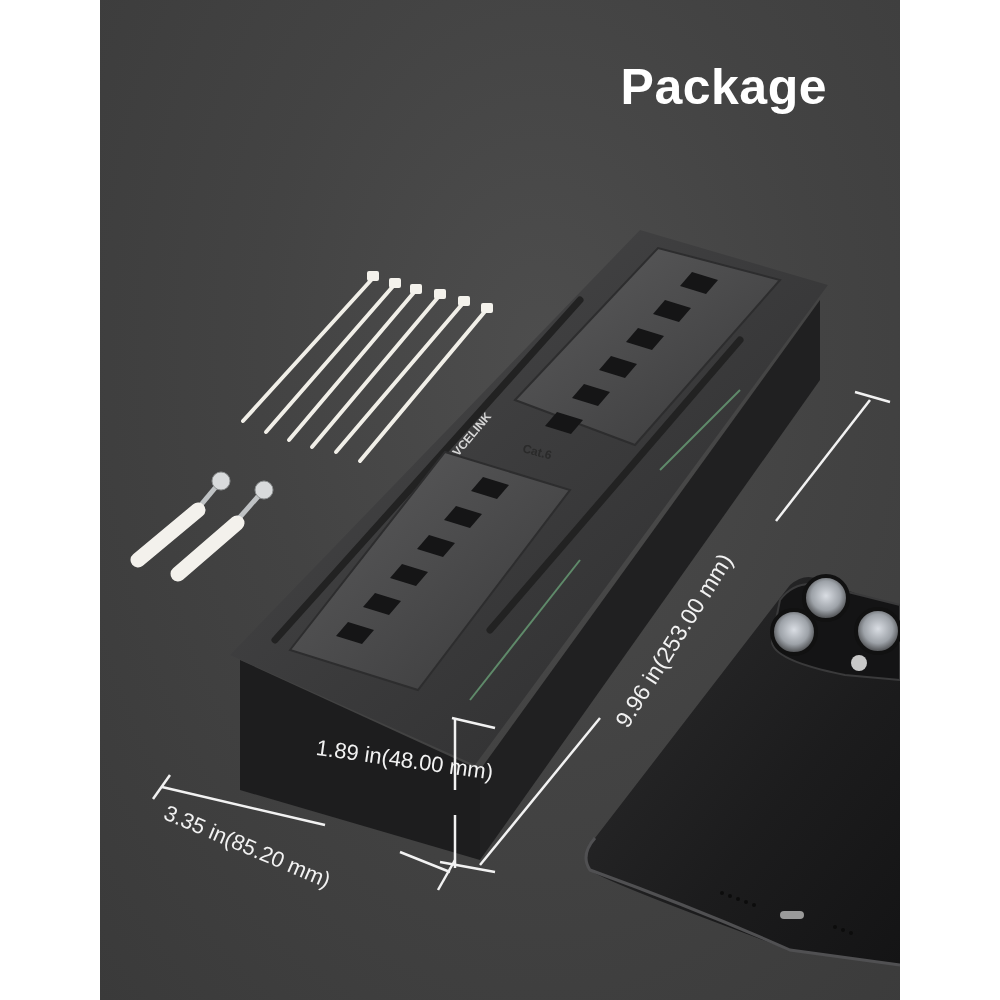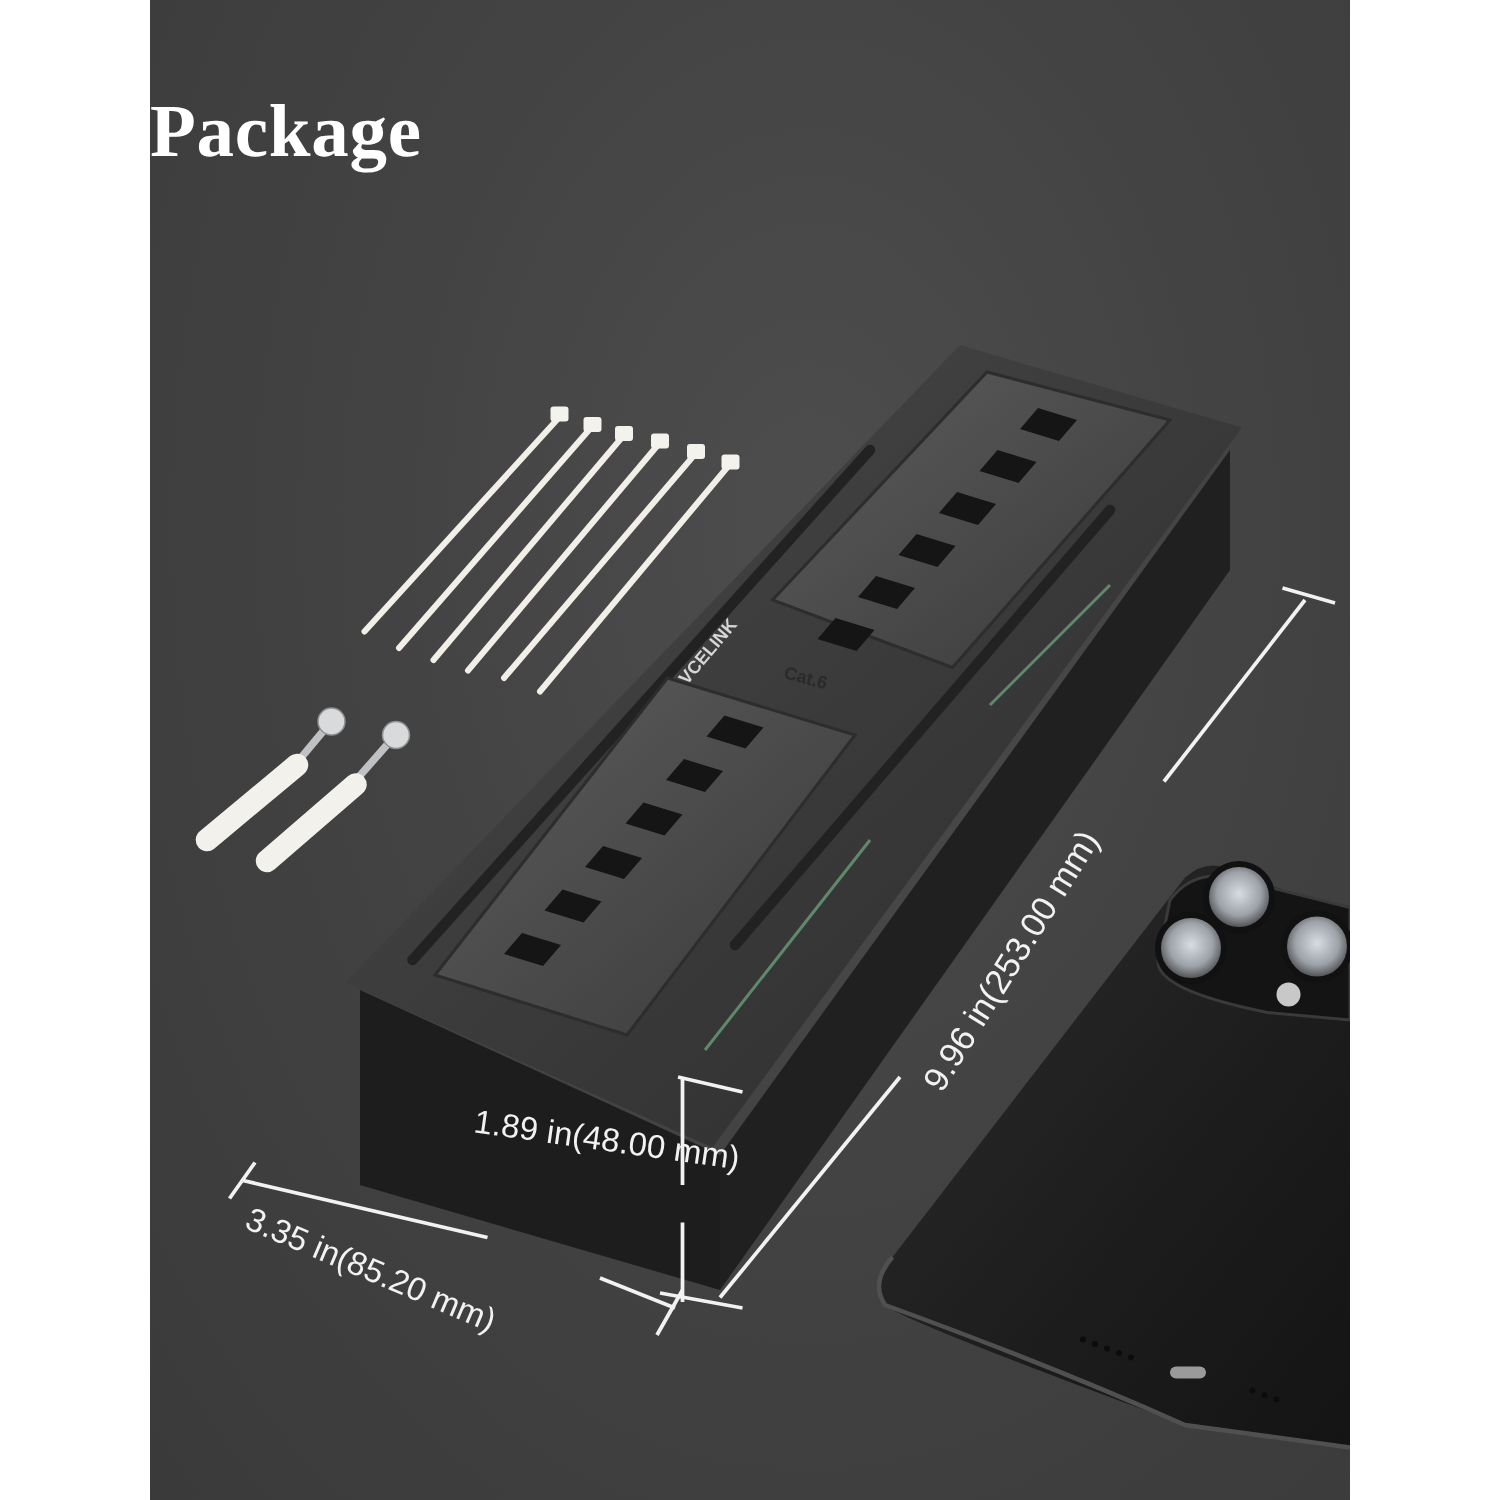--- a/index.html
+++ b/index.html
@@ -3,23 +3,23 @@
 <meta charset="utf-8">
 <style>
   html, body { margin:0; padding:0; background:#ffffff; }
   body { width:1000px; height:1000px; position:relative; overflow:hidden; font-family:"Liberation Sans", sans-serif; }
   .panel {
     position:absolute; left:100px; top:0; width:800px; height:1000px;
     background: radial-gradient(ellipse at 55% 35%, #4d4d4d 0%, #434343 45%, #3a3a3a 100%);
     overflow:hidden;
   }
   .title {
-    position:absolute; left:0; top:58px; width:727px; text-align:left;
+    position:absolute; left:0; top:58px; width:727px; text-align:right;
     color:#ffffff; font-weight:bold; font-size:50px; letter-spacing:0.5px;
-    font-family:Liberation Serif, serif;
+    font-family:Liberation Sans, sans-serif;
   }
   .scene { position:absolute; left:0; top:0; width:800px; height:1000px; }
   .dim-label {
     position:absolute; color:#f2f2f2; font-size:22px; white-space:nowrap;
     font-family:"Liberation Sans", sans-serif; transform-origin:left top;
   }
 </style>
 </head>
 <body>
 

